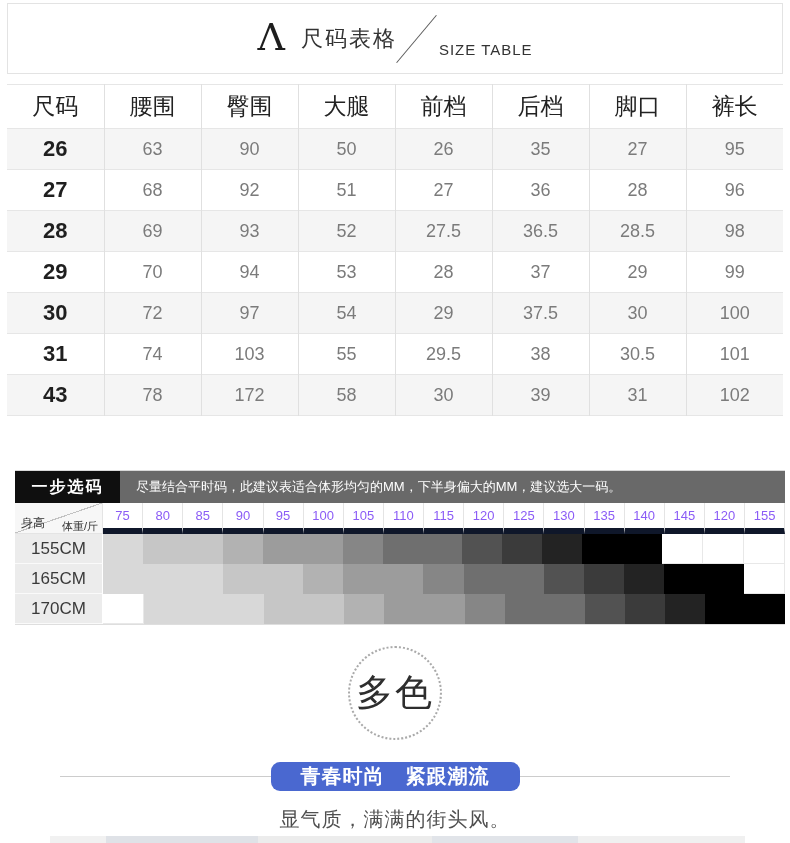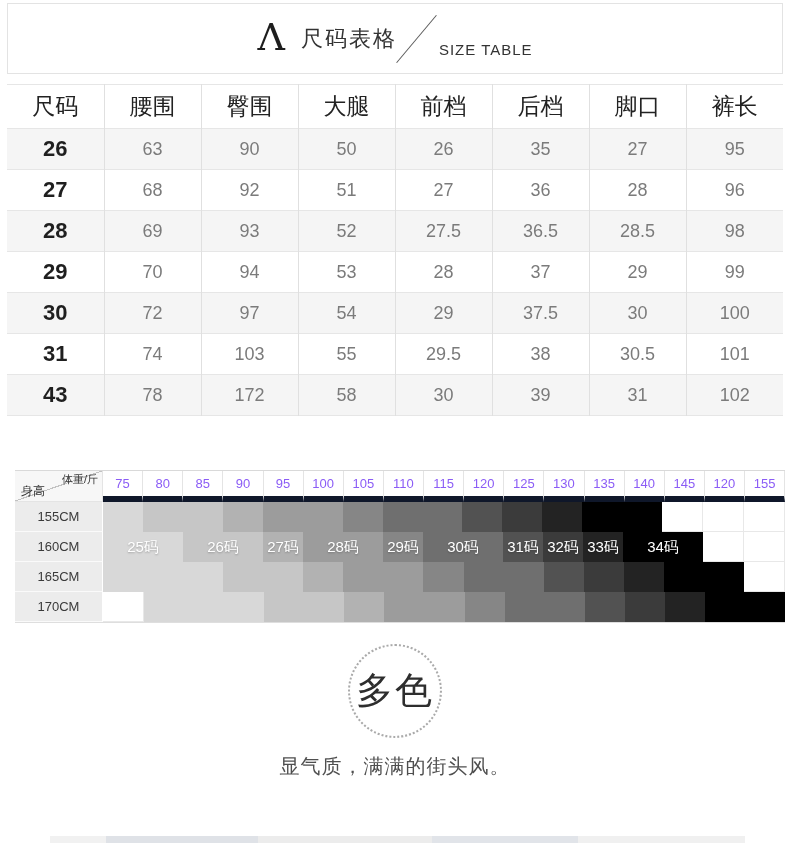--- a/index.html
+++ b/index.html
@@ -31,28 +31,28 @@
   .picker{width:770px;margin:54px 5px 0 15px;border-top:1px solid #d9d9d9;}
   .note-row{display:flex;height:32px;}
   .picker-badge{width:105px;background:#0f0f0f;color:#fff;font-size:16px;font-weight:bold;
                 letter-spacing:2px;display:flex;align-items:center;justify-content:center;}
   .picker-note{flex:1;background:#696969;color:#fff;font-size:13px;display:flex;
                align-items:center;padding-left:16px;}
   .m-header{display:flex;height:31px;}
   .corner{position:relative;width:88px;background:#f7f7f7;box-sizing:border-box;
           border-right:1px solid #e4e4e4;border-bottom:1px solid #e4e4e4;
           background-image:linear-gradient(to bottom right,transparent 49%,#c2c2c2 49%,#c2c2c2 51%,transparent 51%);}
-  .c-top{position:absolute;top:1px;right:4px;font-size:11px;color:#333;}
+  .c-top{position:absolute;top:16px;right:4px;font-size:11px;color:#333;}
   .c-bottom{position:absolute;bottom:1px;left:6px;font-size:12px;color:#333;}
   .w-cell{flex:1;box-sizing:border-box;border-right:1px solid #e4e4e4;border-bottom:6px solid #0f172a;
           display:flex;align-items:center;justify-content:center;font-size:13px;color:#8b5cf6;background:#fff;}
   .p-row{display:flex;height:30px;}
   .p-label{width:88px;box-sizing:border-box;background:#ececec;border-bottom:1px solid #fafafa;
            border-right:1px solid #fff;display:flex;align-items:center;justify-content:center;
-           font-size:13px;color:#3a3a3a;}
+           font-size:17px;color:#3a3a3a;}
   .p-band{flex-basis:0;display:flex;align-items:center;justify-content:center;
           font-size:15px;color:#fff;text-shadow:0 1px 2px rgba(0,0,0,.25);white-space:nowrap;}
   .p-empty{flex:1 1 0;background:#fff;box-sizing:border-box;
            border-right:1px solid #e8e8e8;border-bottom:1px solid #e8e8e8;}
   .matrix{border-bottom:1px solid #dedede;}
 
   
   .multicolor{width:90px;height:90px;margin:21px auto 0;border:2px dotted #aaa;border-radius:50%;
               display:flex;align-items:center;justify-content:center;}
   .multicolor span{font-family:Liberation Mono, monospace;font-size:37px;color:#2e2e2e;letter-spacing:2px;}
@@ -162,20 +162,24 @@
           <td>58</td>
           <td>30</td>
           <td>39</td>
           <td>31</td>
           <td>102</td>
         </tr>
       </tbody>
   </table>
 
   <div class="picker">
+    <div class="note-row">
+      <div class="picker-badge">一步选码</div>
+      <div class="picker-note">尽量结合平时码，此建议表适合体形均匀的MM，下半身偏大的MM，建议选大一码。</div>
+    </div>
     <div class="matrix" id="picker-matrix">
       <div class="m-header" id="matrix-header">
         <div class="corner">
           <span class="c-top">体重/斤</span>
           <span class="c-bottom">身高</span>
         </div>
       <div class="w-cell">75</div>
           <div class="w-cell">80</div>
           <div class="w-cell">85</div>
           <div class="w-cell">90</div>
@@ -203,35 +207,20 @@
           <div class="p-band" style="flex-grow: 2; background: rgb(111, 111, 111);"></div>
           <div class="p-band" style="flex-grow: 1; background: rgb(82, 82, 82);"></div>
           <div class="p-band" style="flex-grow: 1; background: rgb(59, 59, 59);"></div>
           <div class="p-band" style="flex-grow: 1; background: rgb(35, 35, 35);"></div>
           <div class="p-band" style="flex-grow: 2; background: rgb(0, 0, 0);"></div>
           <div class="p-empty"></div>
           <div class="p-empty"></div>
           <div class="p-empty"></div>
         </div>
         <div class="p-row">
-          <div class="p-label">160CM</div>
-          <div class="p-band" style="flex-grow: 2; background: rgb(216, 216, 216);">25码</div>
-          <div class="p-band" style="flex-grow: 2; background: rgb(198, 198, 198);">26码</div>
-          <div class="p-band" style="flex-grow: 1; background: rgb(178, 178, 178);">27码</div>
-          <div class="p-band" style="flex-grow: 2; background: rgb(156, 156, 156);">28码</div>
-          <div class="p-band" style="flex-grow: 1; background: rgb(134, 134, 134);">29码</div>
-          <div class="p-band" style="flex-grow: 2; background: rgb(111, 111, 111);">30码</div>
-          <div class="p-band" style="flex-grow: 1; background: rgb(82, 82, 82);">31码</div>
-          <div class="p-band" style="flex-grow: 1; background: rgb(59, 59, 59);">32码</div>
-          <div class="p-band" style="flex-grow: 1; background: rgb(35, 35, 35);">33码</div>
-          <div class="p-band" style="flex-grow: 2; background: rgb(0, 0, 0);">34码</div>
-          <div class="p-empty"></div>
-          <div class="p-empty"></div>
-        </div>
-        <div class="p-row">
           <div class="p-label">165CM</div>
           <div class="p-band" style="flex-grow: 3; background: rgb(216, 216, 216);"></div>
           <div class="p-band" style="flex-grow: 2; background: rgb(198, 198, 198);"></div>
           <div class="p-band" style="flex-grow: 1; background: rgb(178, 178, 178);"></div>
           <div class="p-band" style="flex-grow: 2; background: rgb(156, 156, 156);"></div>
           <div class="p-band" style="flex-grow: 1; background: rgb(134, 134, 134);"></div>
           <div class="p-band" style="flex-grow: 2; background: rgb(111, 111, 111);"></div>
           <div class="p-band" style="flex-grow: 1; background: rgb(82, 82, 82);"></div>
           <div class="p-band" style="flex-grow: 1; background: rgb(59, 59, 59);"></div>
           <div class="p-band" style="flex-grow: 1; background: rgb(35, 35, 35);"></div>
@@ -252,18 +241,23 @@
           <div class="p-band" style="flex-grow: 1; background: rgb(35, 35, 35);"></div>
           <div class="p-band" style="flex-grow: 2; background: rgb(0, 0, 0);"></div>
         </div>
       </div>
   </div>
 
   <div class="multicolor">
     <span>多色</span>
   </div>
 
+  <div class="slogan-row">
+    <span class="h-line"></span>
+    <span class="slogan-badge">青春时尚　紧跟潮流</span>
+    <span class="h-line"></span>
+  </div>
 
   <div class="subtitle">显气质，满满的街头风。</div>
 
   <div class="bottom-strip"></div>
 
 </div>
 
 </body></html>

